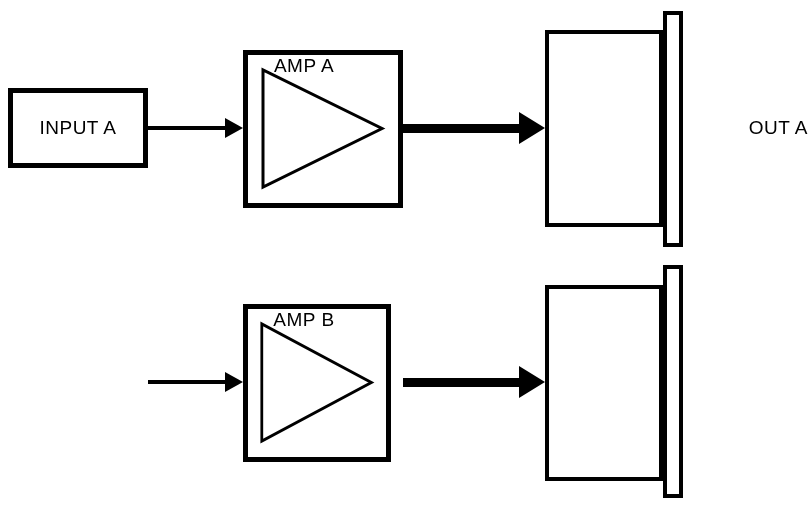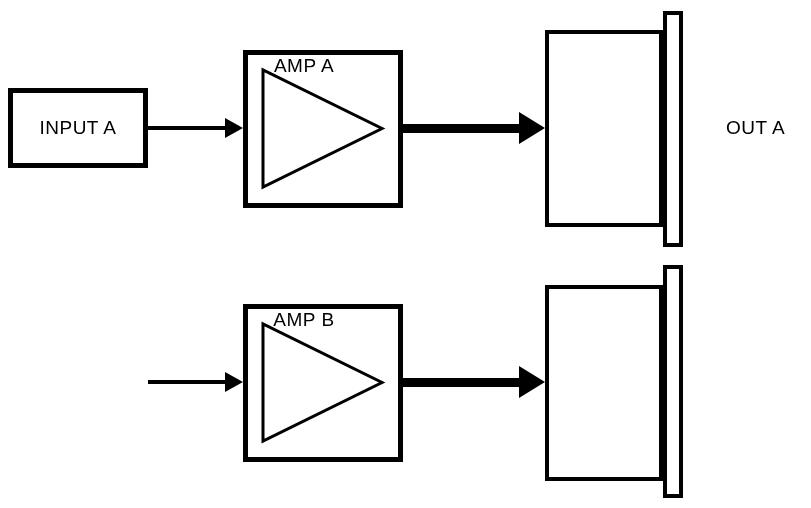--- a/index.html
+++ b/index.html
@@ -66,21 +66,21 @@
   }
   .speaker, .panel {
     position: absolute;
     background: var(--bg);
     border: 4px solid var(--ink);
   }
   .out-wrap {
     position: absolute;
     display: flex;
     align-items: center;
-    justify-content: center;
+    justify-content: flex-end;
   }
 </style>
 </head>
 <body>
 
 <div class="stage">
 
   <div class="box" style="left:8px; top:88px; width:140px; height:80px;">
     <span class="label">INPUT A</span>
   </div>
@@ -104,21 +104,21 @@
   <div class="panel" style="left:663px; top:11px; width:20px; height:236px;"></div>
 
   <div class="out-wrap" style="left:703px; top:100px; width:105px; height:55px;">
     <span class="label">OUT A</span>
   </div>
 
 
   <div class="wire" style="left:148px; top:380px; width:80px; height:4px;"></div>
   <div class="arrowhead thin" style="left:225px; top:372px;"></div>
 
-  <div class="box amp-box" style="left:243px; top:304px; width:160px; height:158px;">
+  <div class="box amp-box" style="left:243px; top:304px; width:148px; height:158px;">
     <svg class="amp-svg" viewBox="0 0 150 148" preserveAspectRatio="none">
       <polygon points="15,15 15,132 134,73.5" fill="none" stroke="currentColor" stroke-width="3"></polygon>
     </svg>
     <div class="amp-label-wrap">
       <span class="label">AMP B</span>
     </div>
   </div>
 
   <div class="wire" style="left:403px; top:378px; width:118px; height:9px;"></div>
   <div class="arrowhead fat" style="left:519px; top:366px;"></div>

